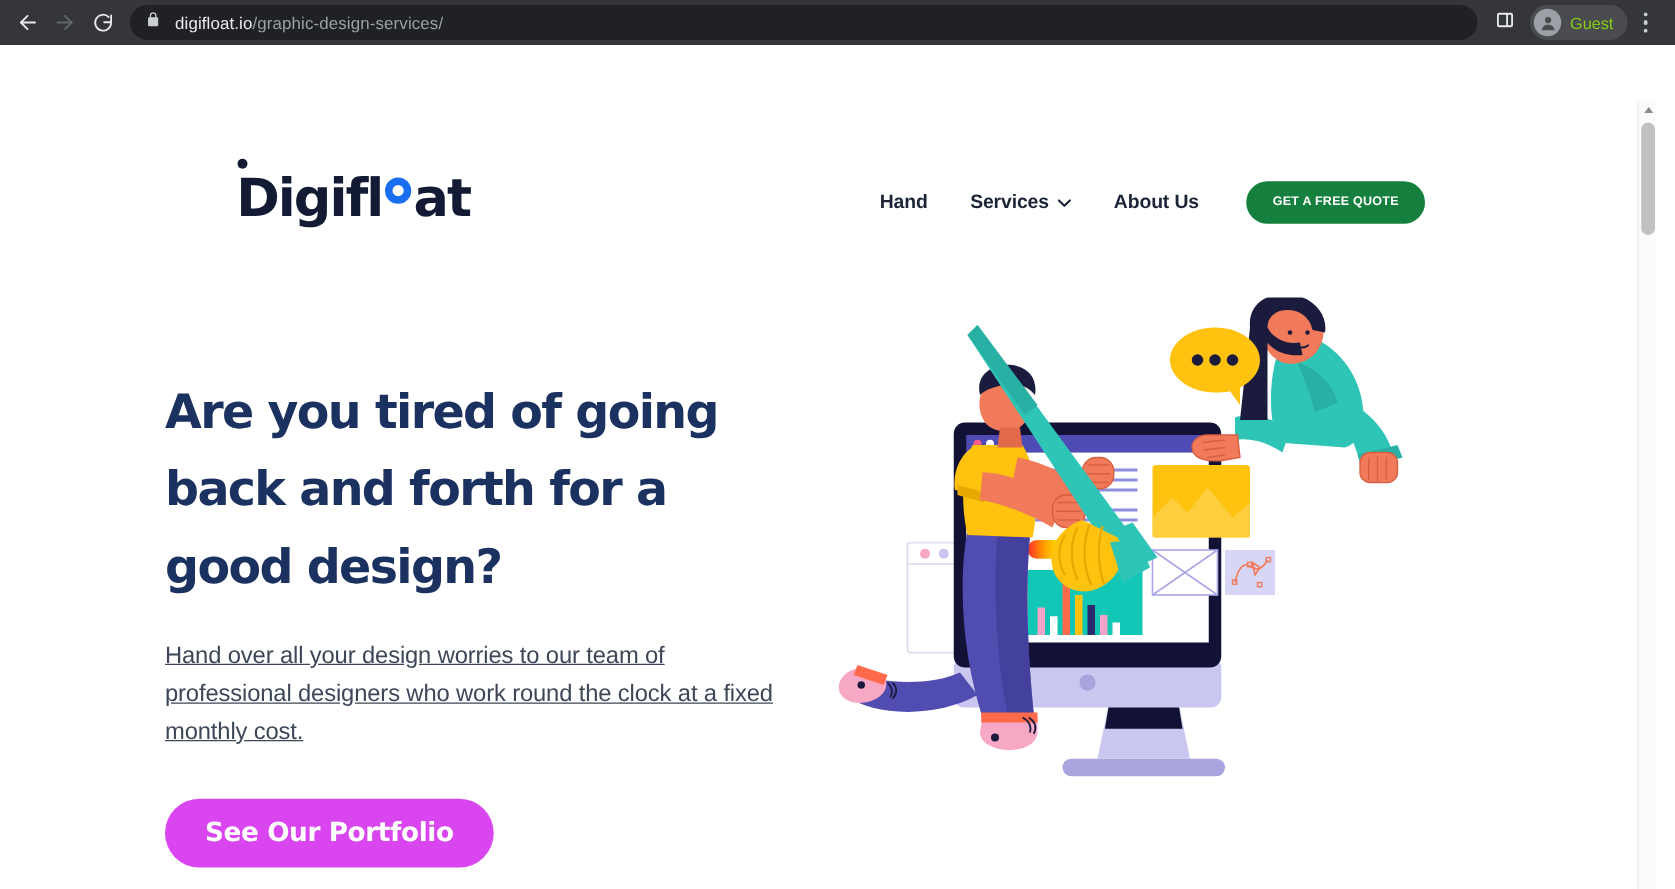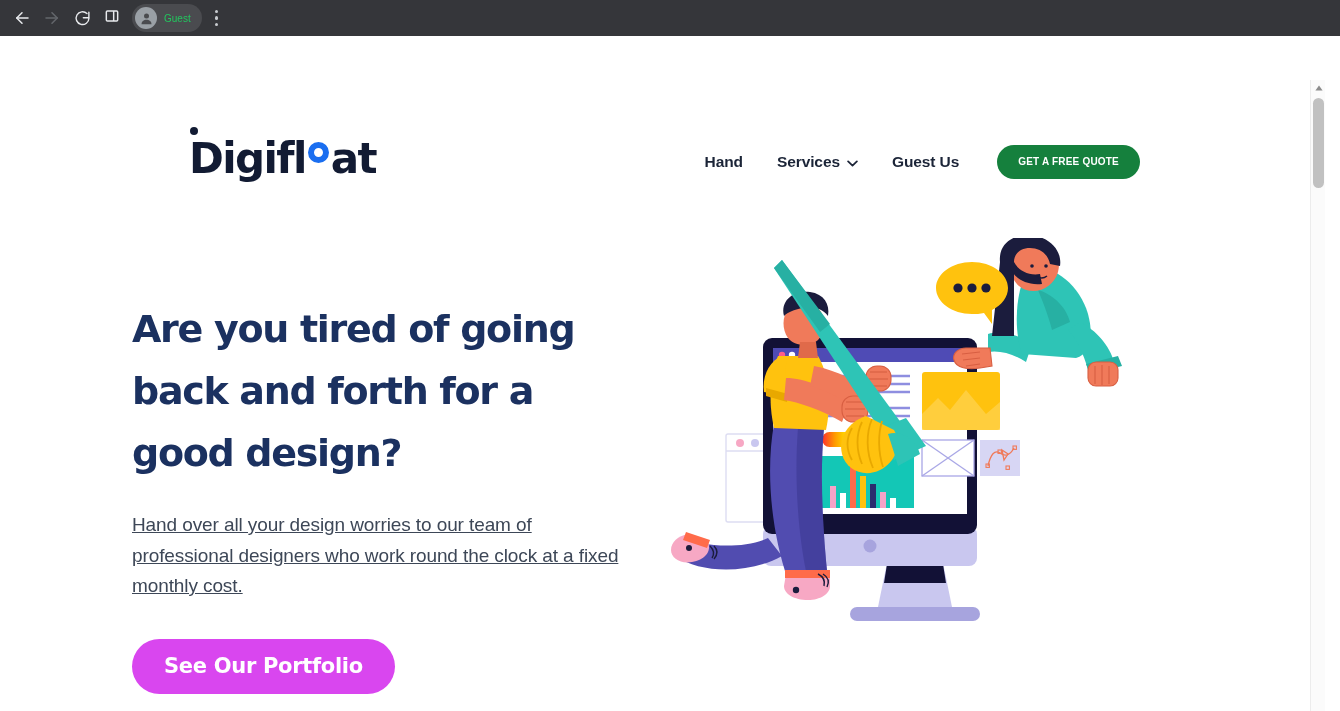--- a/index.html
+++ b/index.html
@@ -68,21 +68,21 @@
     margin-left: 4px;
   }
   .profile-pill .avatar {
     width: 22px; height: 22px; border-radius: 50%;
     background: #9aa0a6;
     display: flex; align-items: center; justify-content: center;
     margin-right: 7px;
     flex: 0 0 auto;
   }
   .profile-pill .guest-label {
-    font-size: 10px; color: #22c55e; white-space: nowrap;
+    font-size: 13px; color: #84cc16; white-space: nowrap;
   }
   .kebab { width: 22px; height: 28px; display:flex; flex-direction:column;
     align-items:center; justify-content:center; gap:3px; margin-left: 2px; }
   .kebab i { width: 3.2px; height: 3.2px; border-radius: 50%; background: #c9ccd0; display:block; }
 
   
   .viewport {
     width: 1340px;
     height: 675px;
     background: #ffffff;
@@ -274,20 +274,28 @@
 
   <div class="nav-btn">
     <span>
       <svg width="17" height="17" viewBox="0 0 24 24" fill="none" stroke="#e8eaed" stroke-width="2" stroke-linecap="round" stroke-linejoin="round">
         <path d="M21 11.5a9 9 0 1 1-2.7-6.4"></path>
         <polyline points="21 3.2 21 11 13.2 11"></polyline>
       </svg>
     </span>
   </div>
 
+  <div class="omnibox">
+    <span class="lock-icon">
+      <svg width="13" height="13" viewBox="0 0 24 24" fill="#c9ccd0">
+        <path d="M12 1.5a5 5 0 0 0-5 5V9H6a1.5 1.5 0 0 0-1.5 1.5v10A1.5 1.5 0 0 0 6 22h12a1.5 1.5 0 0 0 1.5-1.5v-10A1.5 1.5 0 0 0 18 9h-1V6.5a5 5 0 0 0-5-5zm0 2a3 3 0 0 1 3 3V9H9V6.5a3 3 0 0 1 3-3z"></path>
+      </svg>
+    </span>
+    <span class="url-text"><span class="host">digifloat.io</span><span>/graphic-design-services/</span></span>
+  </div>
 
   <div class="chrome-right">
 
     <div class="icon-btn">
       <span>
         <svg width="16" height="16" viewBox="0 0 24 24" fill="none" stroke="#e8eaed" stroke-width="2.2">
           <rect x="3.5" y="4.5" width="17" height="15" rx="1.6"></rect>
           <line x1="14.5" y1="4.5" x2="14.5" y2="19.5"></line>
         </svg>
       </span>
@@ -332,21 +340,21 @@
 
         <a class="nav-link with-caret">
           <span>Services</span>
           <span class="caret">
             <svg width="11" height="7" viewBox="0 0 12 8" fill="none" stroke="#1b2437" stroke-width="2" stroke-linecap="round" stroke-linejoin="round">
               <polyline points="1,1.6 6,6.4 11,1.6"></polyline>
             </svg>
           </span>
         </a>
 
-        <a class="nav-link">Guest Us</a>
+        <a class="nav-link">About Us</a>
 
         <a class="cta-btn">GET A FREE QUOTE</a>
       </nav>
     </div>
 
     <section class="hero">
 
       <div class="hero-copy">
         <h1 class="hero-title">Are you tired of going back and forth for a good design?</h1>
         <p class="hero-sub">Hand over all your design worries to our team of professional designers who work round the clock at a fixed monthly cost.</p>

